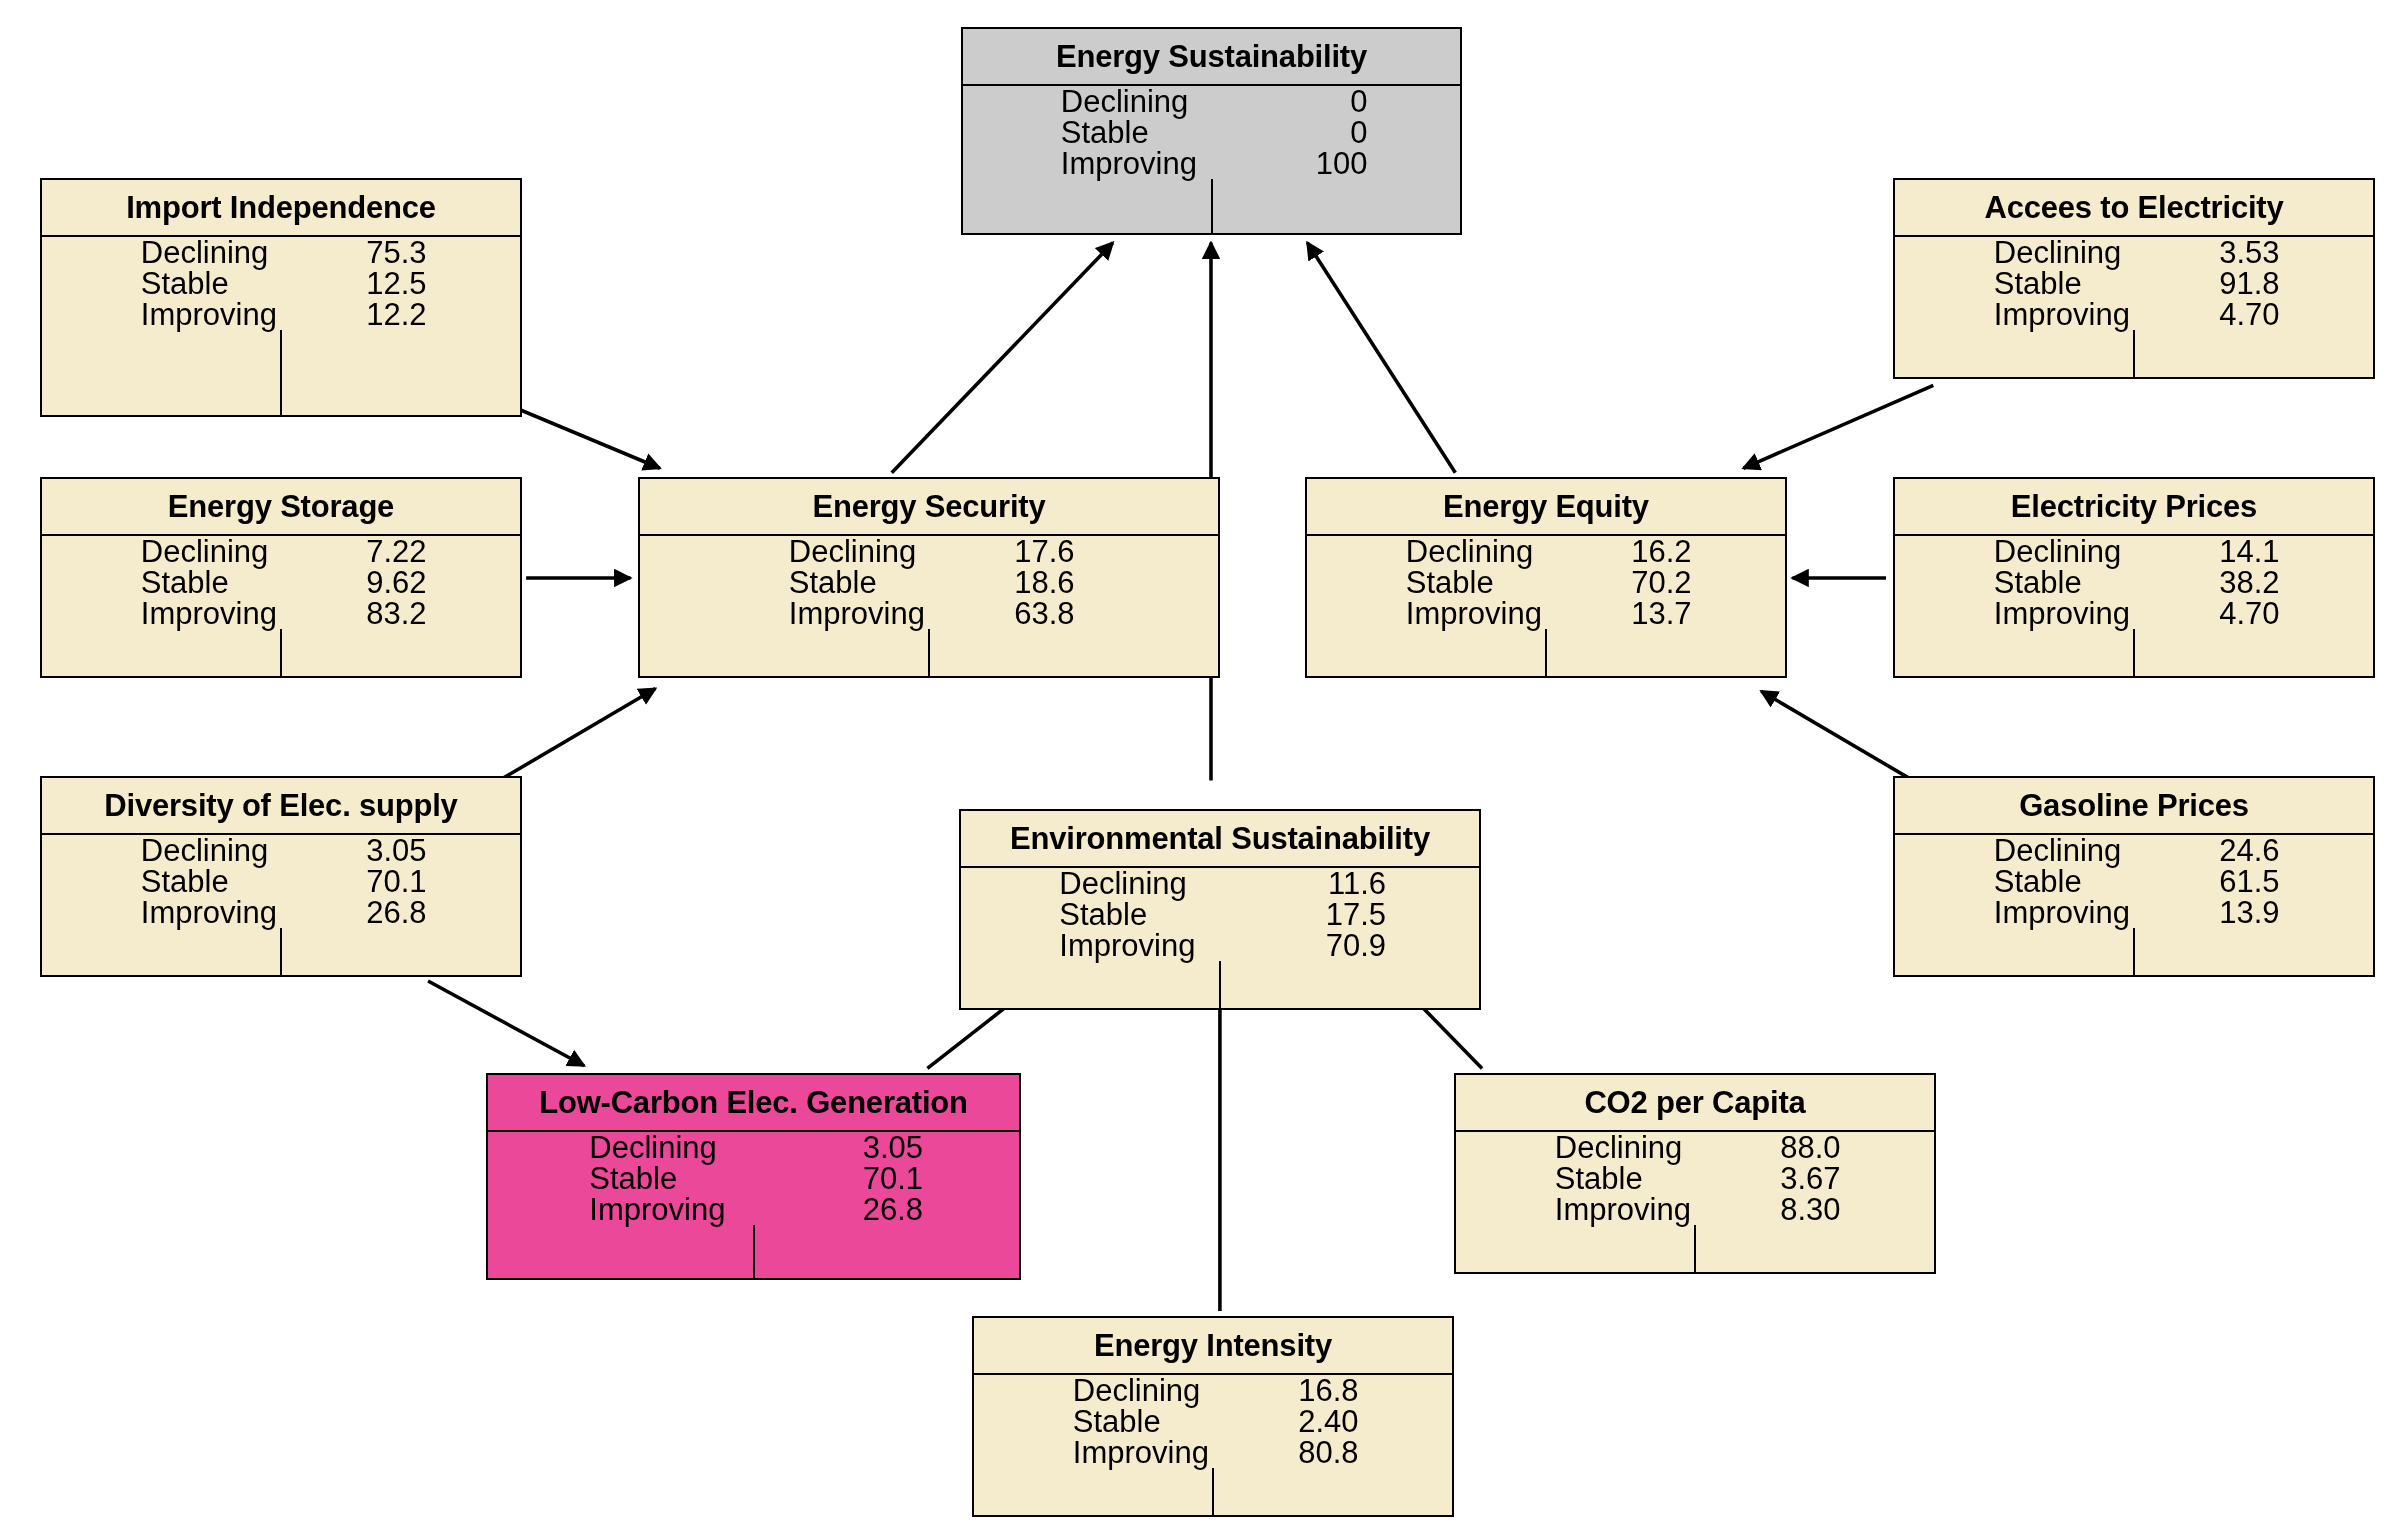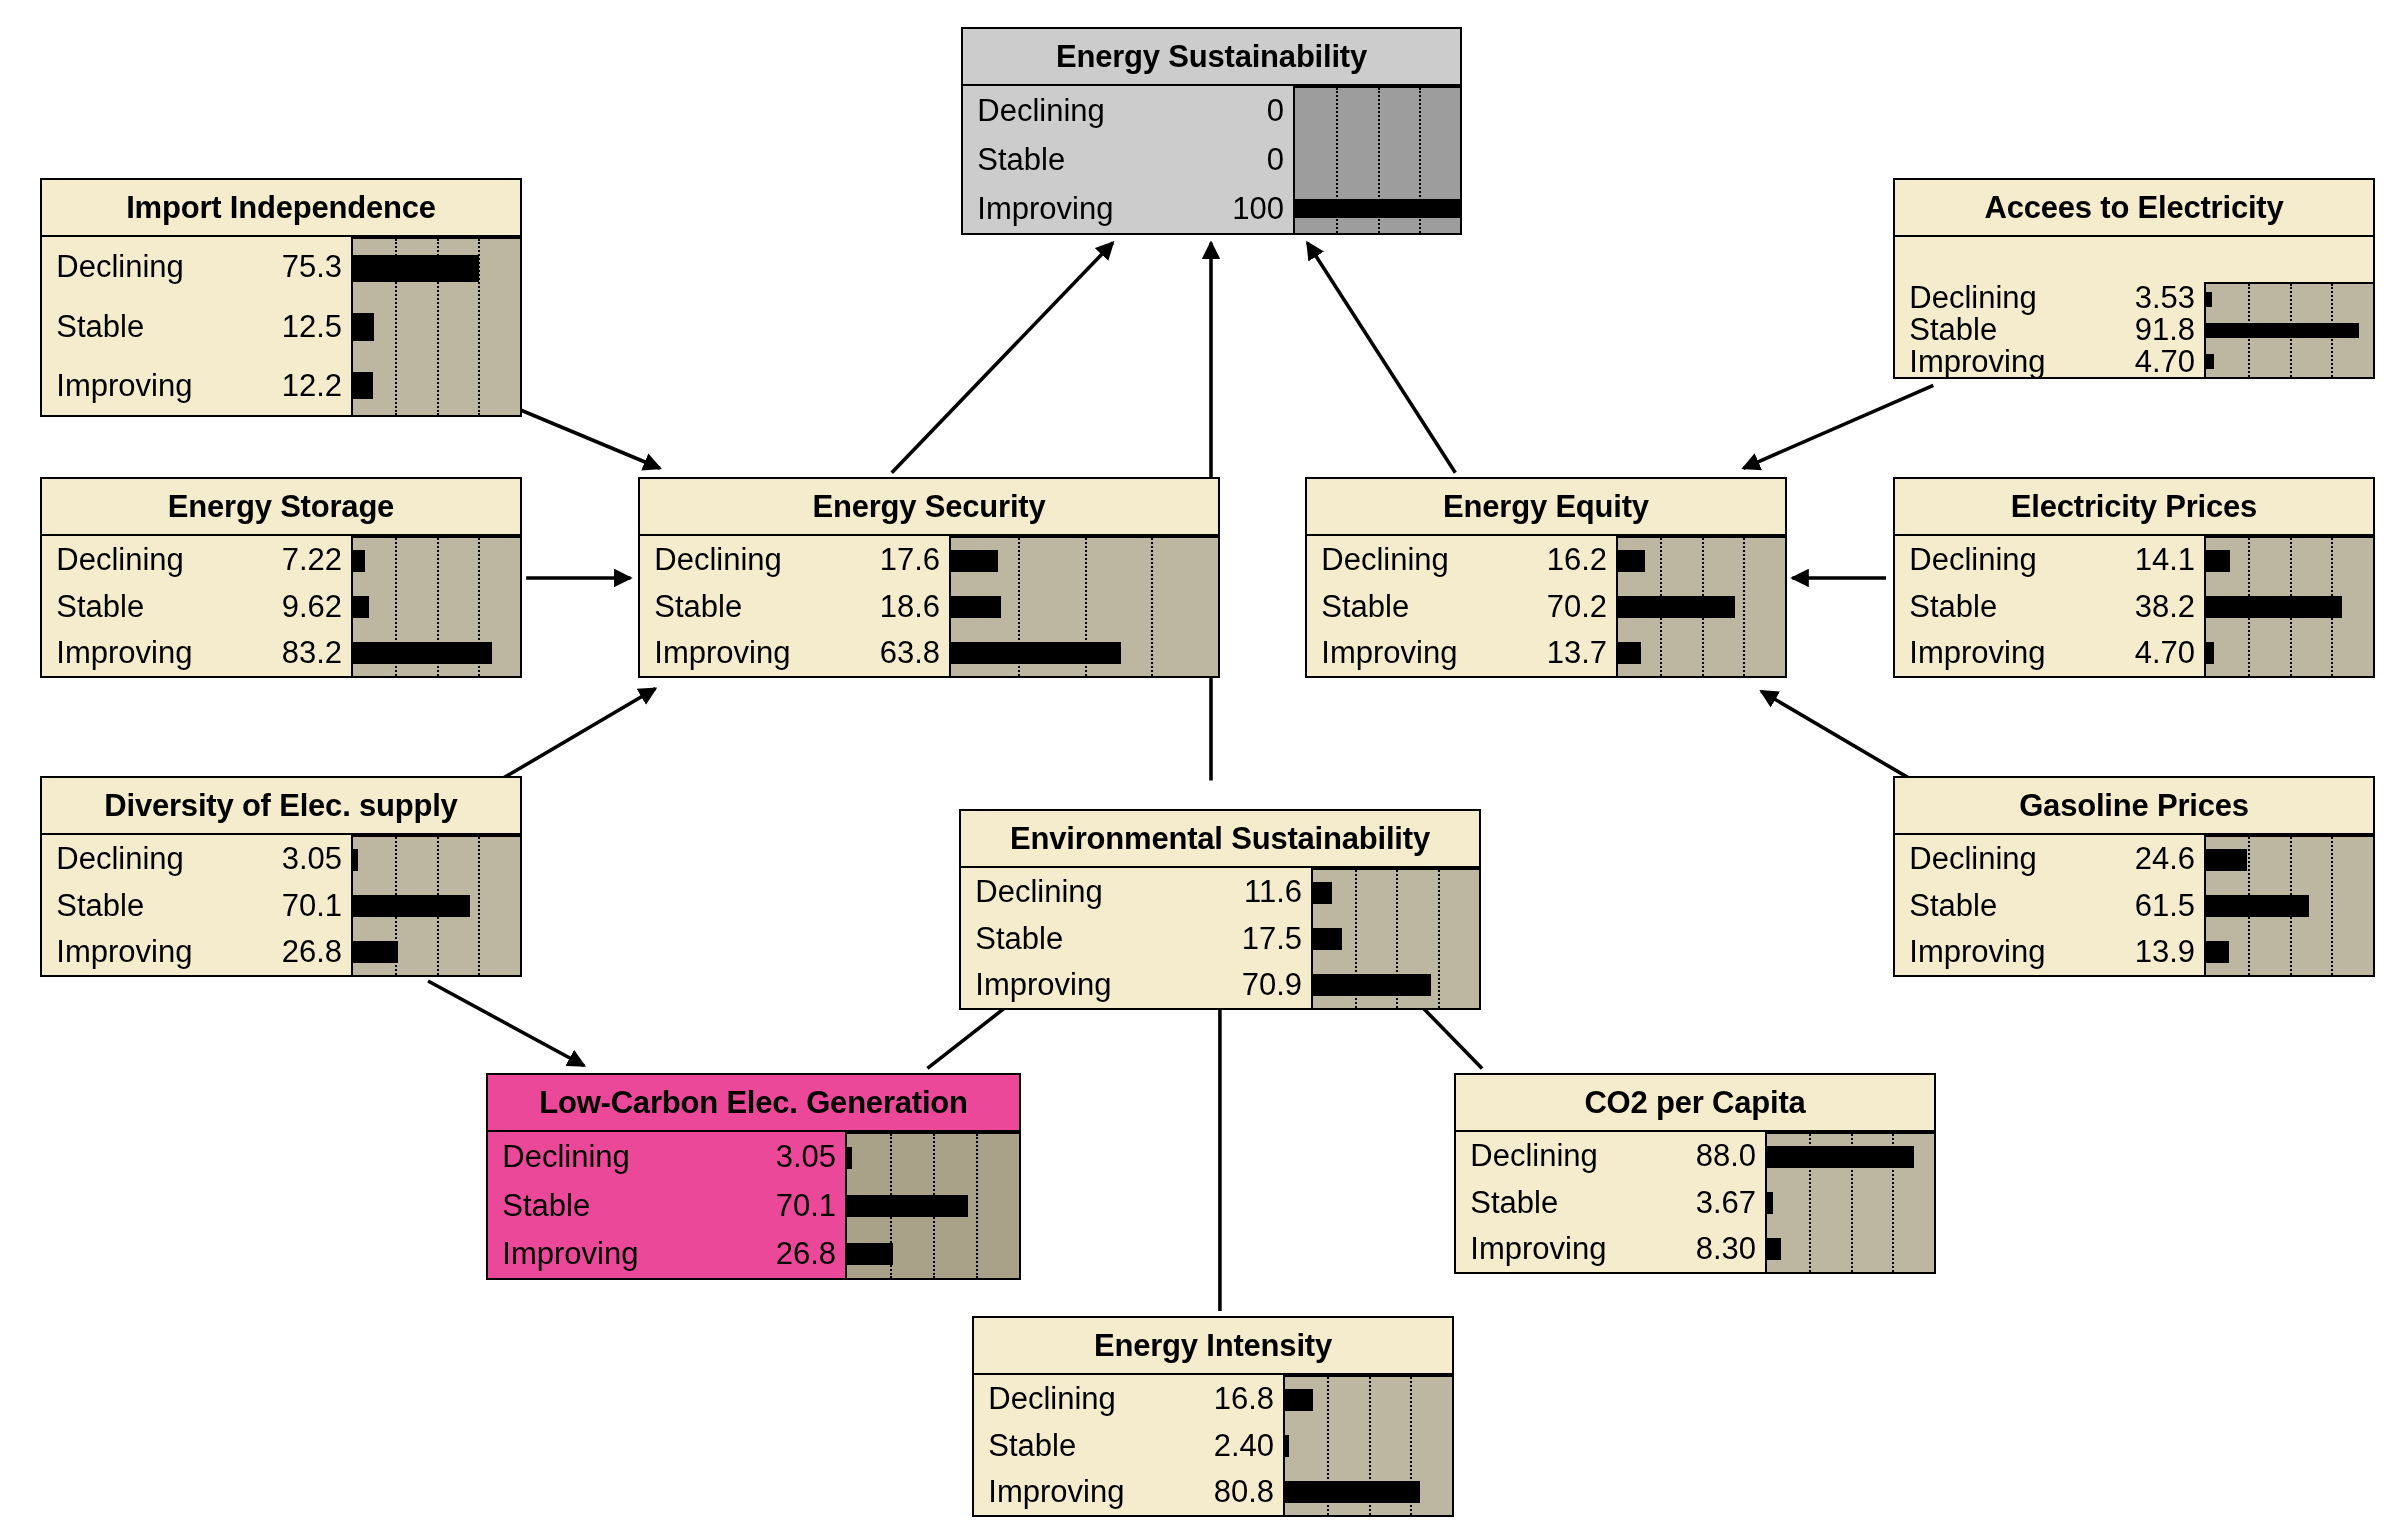--- a/index.html
+++ b/index.html
@@ -48,22 +48,24 @@
     border-bottom: 2.7px solid #000000;
     line-height: 1;
     padding: 11.6px 7.1px 12.5px 7.1px;
     font-size: 31px;
     letter-spacing: -0.2px;
     white-space: nowrap;
     overflow: hidden;
   }
   .node-body {
     display: flex;
+    flex-direction: column;
     flex: 1 1 auto;
     min-height: 0;
+    align-items: center;
   }
   .state-col {
     display: flex;
     flex-direction: column;
     justify-content: stretch;
     flex: 0 0 auto;
     box-sizing: border-box;
   }
   .state-row {
     display: flex;
@@ -213,21 +215,21 @@
             </div>
             <div class="bar-track" style="top: 33.3333%; height: 33.3333%;">
               <div class="bar-fill" style="width: 12.5%;"></div>
             </div>
             <div class="bar-track" style="top: 66.6667%; height: 33.3333%;">
               <div class="bar-fill" style="width: 12.2%;"></div>
             </div>
           </div>
         </div>
       </div>
-      <div class="node" style="left: 1893px; top: 178px; width: 482px; height: 201px; gap: 45px;">
+      <div class="node" style="left: 1893px; top: 178px; width: 482px; height: 201px;">
         <div class="node-header">Accees to Electricity</div>
         <div class="node-body">
           <div class="state-col" style="width: 309px;">
             <div class="state-row">
               <span class="state-label">Declining</span>
               <span class="state-value">3.53</span>
             </div>
             <div class="state-row">
               <span class="state-label">Stable</span>
               <span class="state-value">91.8</span>

